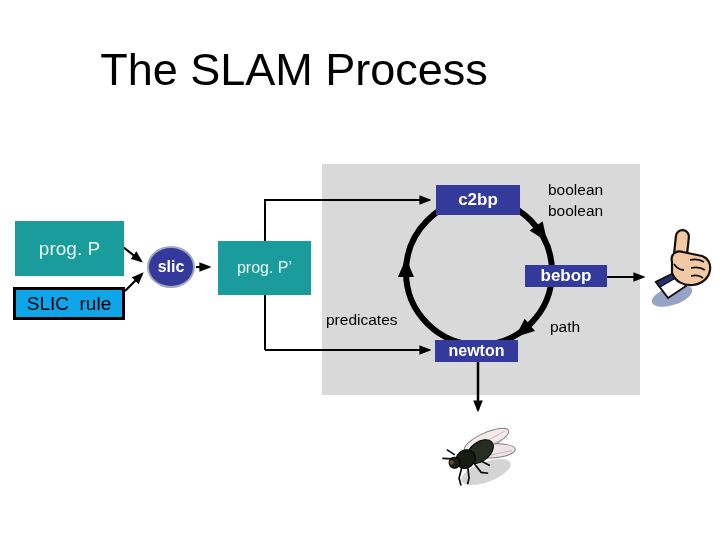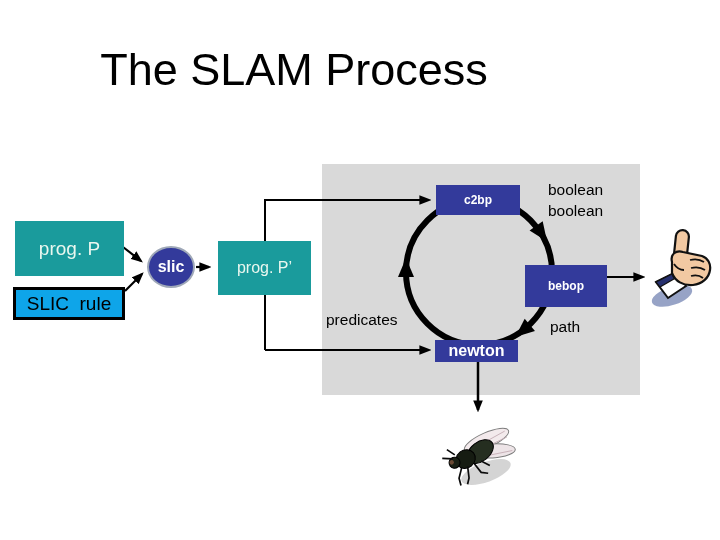--- a/index.html
+++ b/index.html
@@ -17,21 +17,21 @@
     position:absolute;left:322px;top:164px;width:318px;height:231px;
     background:var(--panel_gray,#d9d9d9);z-index:1;
   }
   svg.overlay{position:absolute;left:0;top:0;z-index:2;}
   .node{
     position:absolute;z-index:3;box-sizing:border-box;
     display:flex;align-items:center;justify-content:center;text-align:center;
   }
   .teal{background:var(--teal,#1a9b9c);color:var(--teal_text,#eaf7ef);font-size:19px;}
   .teal.small{font-size:16px;align-items:center;}
-  .blue{background:var(--indigo,#333a9b);color:var(--node_text,#fff);font-weight:bold;font-size:12px;}
+  .blue{background:var(--indigo,#333a9b);color:var(--node_text,#fff);font-weight:bold;font-size:17px;}
   .slic-ellipse{
     background:var(--indigo,#333a9b);color:var(--node_text,#fff);
     border:2px solid var(--slic_stroke,#9fa8b8);border-radius:50%;
     font-weight:bold;font-size:16px;
   }
   .slic-rule{
     background:#0ea5e9;border:3px solid #000;color:#000;
     font-size:19px;white-space:pre;
   }
   .lbl{position:absolute;z-index:3;color:var(--label_color,#000);font-size:15.5px;line-height:21px;}
@@ -106,21 +106,21 @@
   </div>
 
   <div class="node slic-rule" style="left:13px;top:287px;width:112px;height:33px">
     <span>SLIC  rule</span>
   </div>
 
   <div class="node blue" style="left:436px;top:185px;width:84px;height:30px">
     <span>c2bp</span>
   </div>
 
-  <div class="node blue" style="left:525px;top:265px;width:82px;height:42px">
+  <div class="node blue" style="left:525px;top:265px;width:82px;height:22px">
     <span>bebop</span>
   </div>
 
   <div class="node blue" style="left:435px;top:340px;width:83px;height:22px;font-size:16px">
     <span>newton</span>
   </div>
 
   <div class="lbl" style="left:548px;top:179px">
     <div>boolean</div>
     <div>boolean</div>

